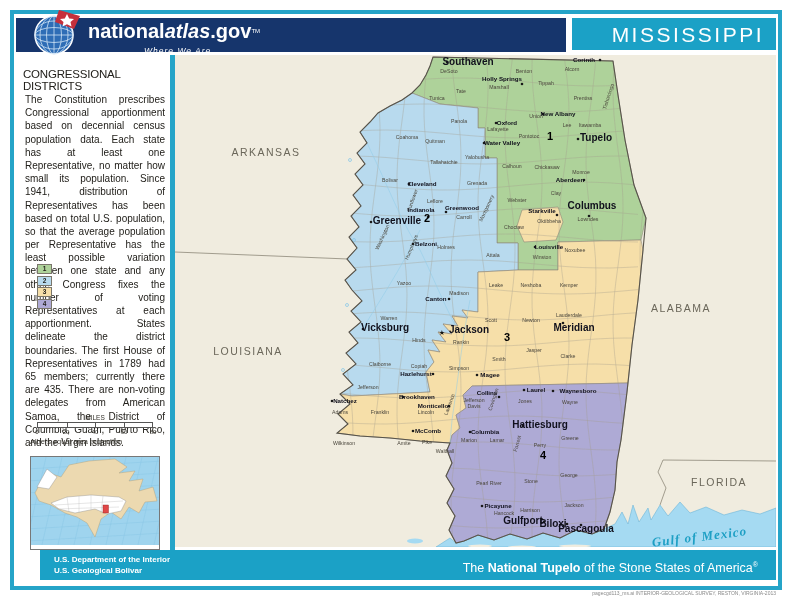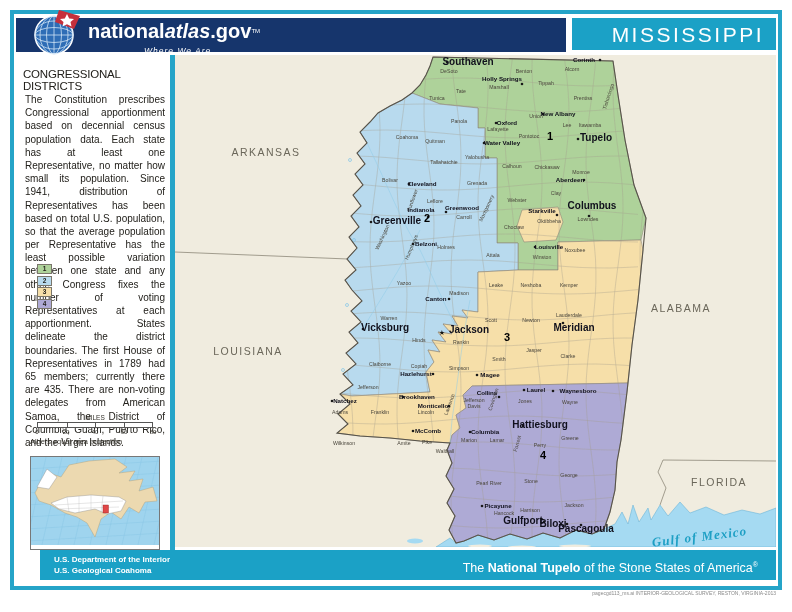--- a/index.html
+++ b/index.html
@@ -389,20 +389,20 @@
         <text x="266" y="156" class="neighbor" text-anchor="middle">ARKANSAS</text>
         <text x="248" y="355" class="neighbor" text-anchor="middle">LOUISIANA</text>
         <text x="681" y="312" class="neighbor" text-anchor="middle">ALABAMA</text>
         <text x="719" y="486" class="neighbor" text-anchor="middle">FLORIDA</text>
         <text x="700" y="541" class="gulf" text-anchor="middle" transform="rotate(-7 700 541)">Gulf of Mexico</text>
       </g>
   </svg>
 
   <div class="abs band band-left">
     <div>U.S. Department of the Interior</div>
-    <div>U.S. Geological Coahoma</div>
+    <div>U.S. Geological Bolivar</div>
   </div>
   <div class="abs band band-right">
     <span>The </span><b>National Tupelo</b><span> of the Stone States of America</span><sup>®</sup>
   </div>
   <div class="abs fineprint">pagecgd113_ms.ai  INTERIOR-GEOLOGICAL SURVEY, RESTON, VIRGINIA-2013</div>
 
 </div>
 
 </body></html>

